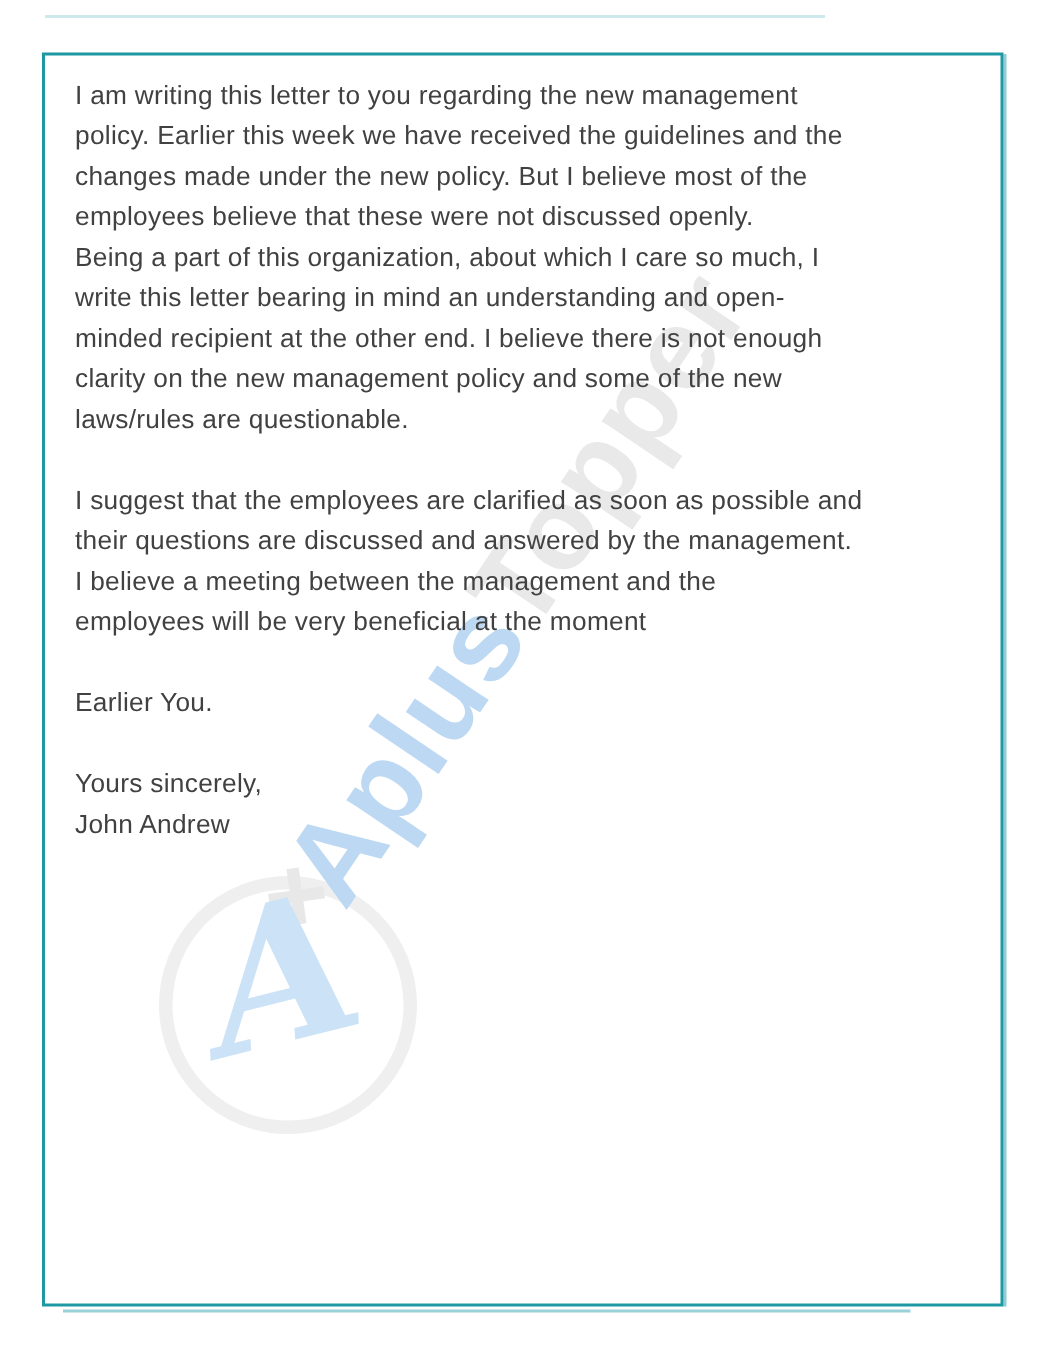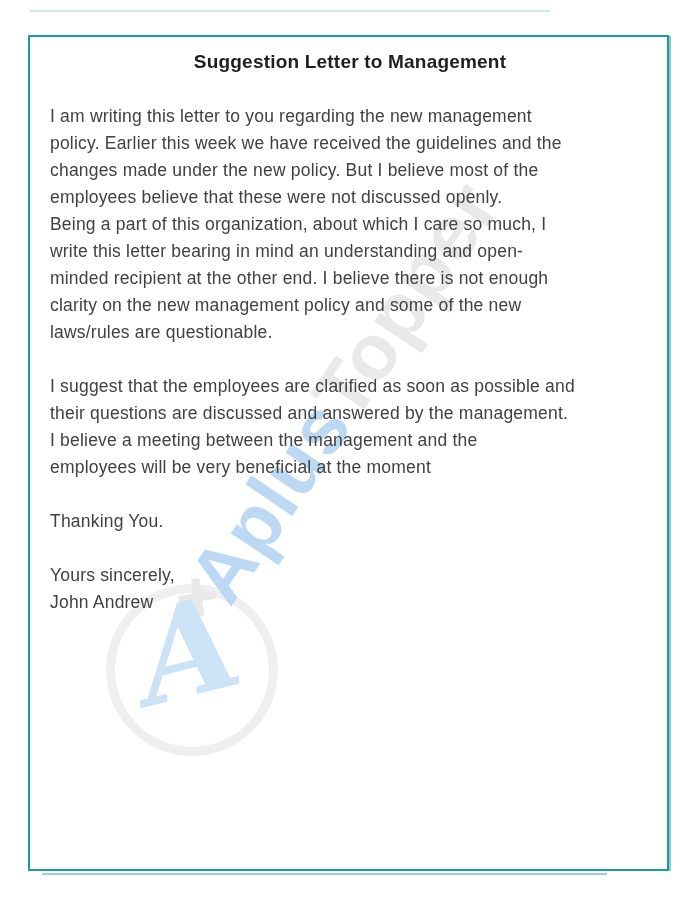--- a/index.html
+++ b/index.html
@@ -123,32 +123,31 @@
     <div class="wm-circle"></div>
     <span class="wm-plus">+</span>
     <span class="wm-a">A</span>
     <div class="wm-text"><span class="wm-first">Aplus</span><span class="wm-second">Topper</span></div>
   </div>
 
   <div class="top-stray-line"></div>
   <div class="frame"></div>
 
   <div class="content">
-    <h1 class="title">Suggestion Letter to Management</h1>
     <p class="para">I am writing this letter to you regarding the new management
 policy. Earlier this week we have received the guidelines and the
 changes made under the new policy. But I believe most of the
 employees believe that these were not discussed openly.
 Being a part of this organization, about which I care so much, I
 write this letter bearing in mind an understanding and open-
 minded recipient at the other end. I believe there is not enough
 clarity on the new management policy and some of the new
 laws/rules are questionable.</p>
     <p class="para">I suggest that the employees are clarified as soon as possible and
 their questions are discussed and answered by the management.
 I believe a meeting between the management and the
 employees will be very beneficial at the moment</p>
-    <p class="para">Thanking You.</p>
+    <p class="para">Earlier You.</p>
     <p class="para">Yours sincerely,
 John Andrew</p>
   </div>
 
 </div>
 
 </body></html>

